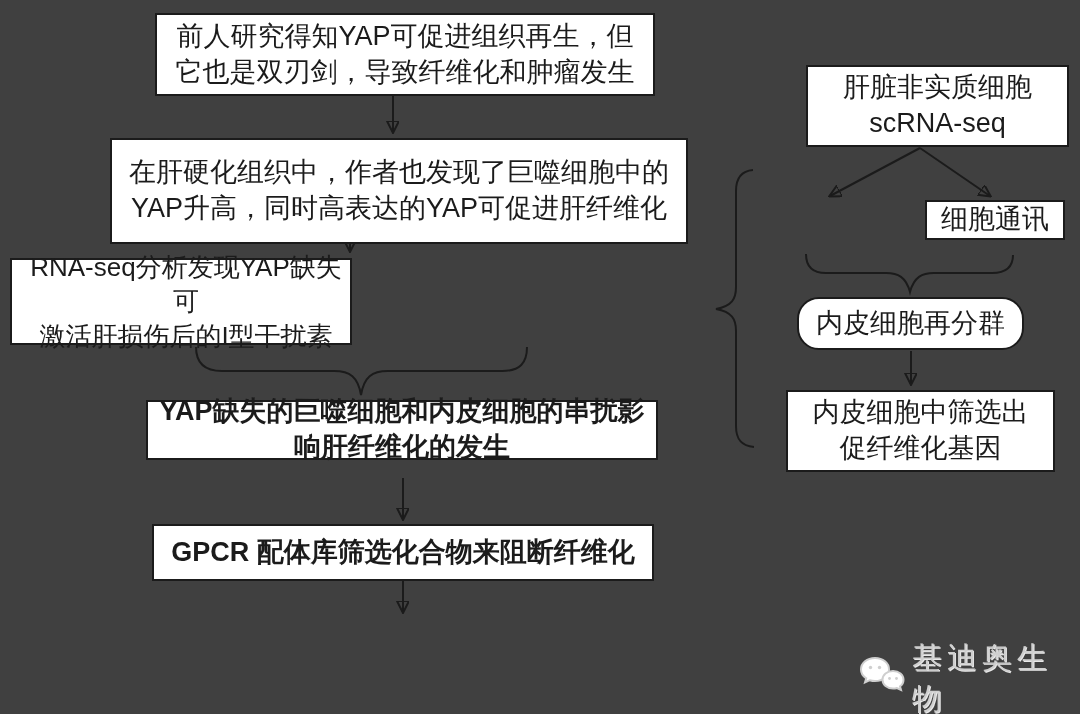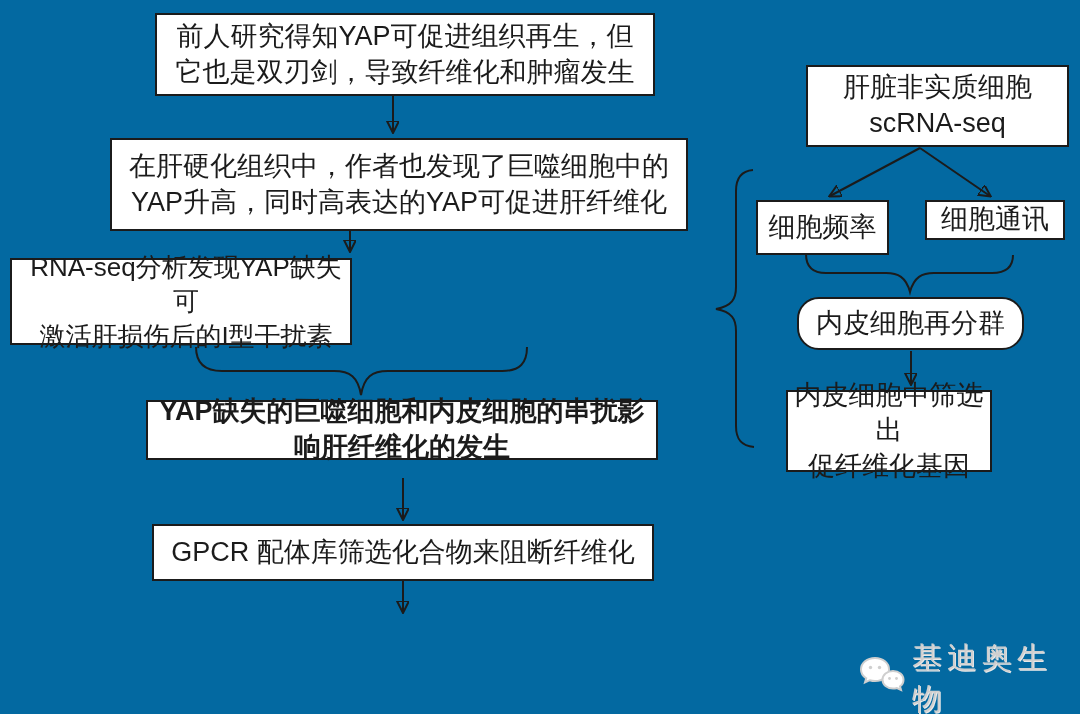--- a/index.html
+++ b/index.html
@@ -1,19 +1,19 @@
 <!DOCTYPE html>
 <html><head>
 <meta charset="utf-8">
 <style>
   html,body{margin:0;padding:0;background:#ffffff;}
   #canvas{
     position:relative;
     width:1080px;height:714px;
-    background:#0369a1;
+    background:#404040;
     font-family:"Liberation Sans","DejaVu Sans",sans-serif;
     overflow:hidden;
   }
   .box{
     position:absolute;
     box-sizing:border-box;
     border:2px solid #1b1b1b;
     background:#ffffff;
     color:#1b1b1b;
     display:flex;
@@ -62,43 +62,42 @@
     <line x1="911" y1="351" x2="911" y2="384" marker-end="url(#arrow)"></line>
 
     <path d="M196,347 C196,363 204,371 222,371 L334,371 C350,371 358,377 361,395 C364,377 372,371 388,371 L502,371 C520,371 527,363 527,347"></path>
     <path d="M806,254 C806,266 812,273 826,273 L886,273 C898,273 906,277 910,292 C914,277 922,273 934,273 L992,273 C1007,273 1013,266 1013,255"></path>
     <path d="M753,170 C741,171 736,178 736,191 L736,287 C736,299 732,306 716,309 C732,312 736,319 736,331 L736,426 C736,439 741,446 754,447"></path>
   </svg>
 
   <div class="box fs27" style="left:155px;top:13px;width:500px;height:83px;">前人研究得知YAP可促进组织再生，但
 它也是双刃剑，导致纤维化和肿瘤发生</div>
 
-  <div class="box fs27" style="left:110px;top:138px;width:578px;height:93px;">在肝硬化组织中，作者也发现了巨噬细胞中的
+  <div class="box fs27" style="left:110px;top:138px;width:578px;height:106px;">在肝硬化组织中，作者也发现了巨噬细胞中的
 YAP升高，同时高表达的YAP可促进肝纤维化</div>
 
   <div class="box fs26" style="left:10px;top:258px;width:342px;height:87px;">RNA-seq分析发现YAP缺失可
 激活肝损伤后的I型干扰素</div>
 
 
   <div class="box fs27" style="left:146px;top:400px;width:512px;height:60px;font-weight:bold;">YAP缺失的巨噬细胞和内皮细胞的串扰影
 响肝纤维化的发生</div>
 
-  <div class="box fs27" style="left:152px;top:524px;width:502px;height:57px;">GPCR 配体库筛选化合物来阻断纤维化</div>
+  <div class="box fs27" style="left:152px;top:524px;width:502px;height:57px;font-weight:bold;">GPCR 配体库筛选化合物来阻断纤维化</div>
 
 
   <div class="box fs27" style="left:806px;top:65px;width:263px;height:82px;">肝脏非实质细胞
 scRNA-seq</div>
 
-  <div class="box fs27" style="left:756px;top:200px;width:133px;height:55px;">细胞频率</div>
 
   <div class="box fs27" style="left:925px;top:200px;width:140px;height:40px;">细胞通讯</div>
 
   <div class="box fs27" style="left:797px;top:297px;width:227px;height:53px;border-radius:22px;">内皮细胞再分群</div>
 
-  <div class="box fs27" style="left:786px;top:390px;width:206px;height:82px;">内皮细胞中筛选出
+  <div class="box fs27" style="left:786px;top:390px;width:269px;height:82px;">内皮细胞中筛选出
 促纤维化基因</div>
 
   <div class="watermark">
     <span>
       <svg width="48" height="44" viewBox="0 0 48 44" xmlns="http://www.w3.org/2000/svg">
         <g stroke="#cfcfcf" stroke-width="2" fill="#ffffff">
           <path d="M17,3 C9,3 3,8 3,14.5 C3,18.2 5,21.3 8.2,23.3 L7,27.5 L11.8,25.2 C13.4,25.7 15.2,26 17,26 C25,26 31,21 31,14.5 C31,8 25,3 17,3 Z"></path>
           <path d="M35,16 C29,16 24.5,19.8 24.5,24.8 C24.5,29.8 29,33.6 35,33.6 C36.4,33.6 37.7,33.4 38.9,33 L43,35 L42,31.4 C44.5,29.8 45.5,27.4 45.5,24.8 C45.5,19.8 41,16 35,16 Z"></path>
         </g>
         <g fill="#cfcfcf" stroke="none">

